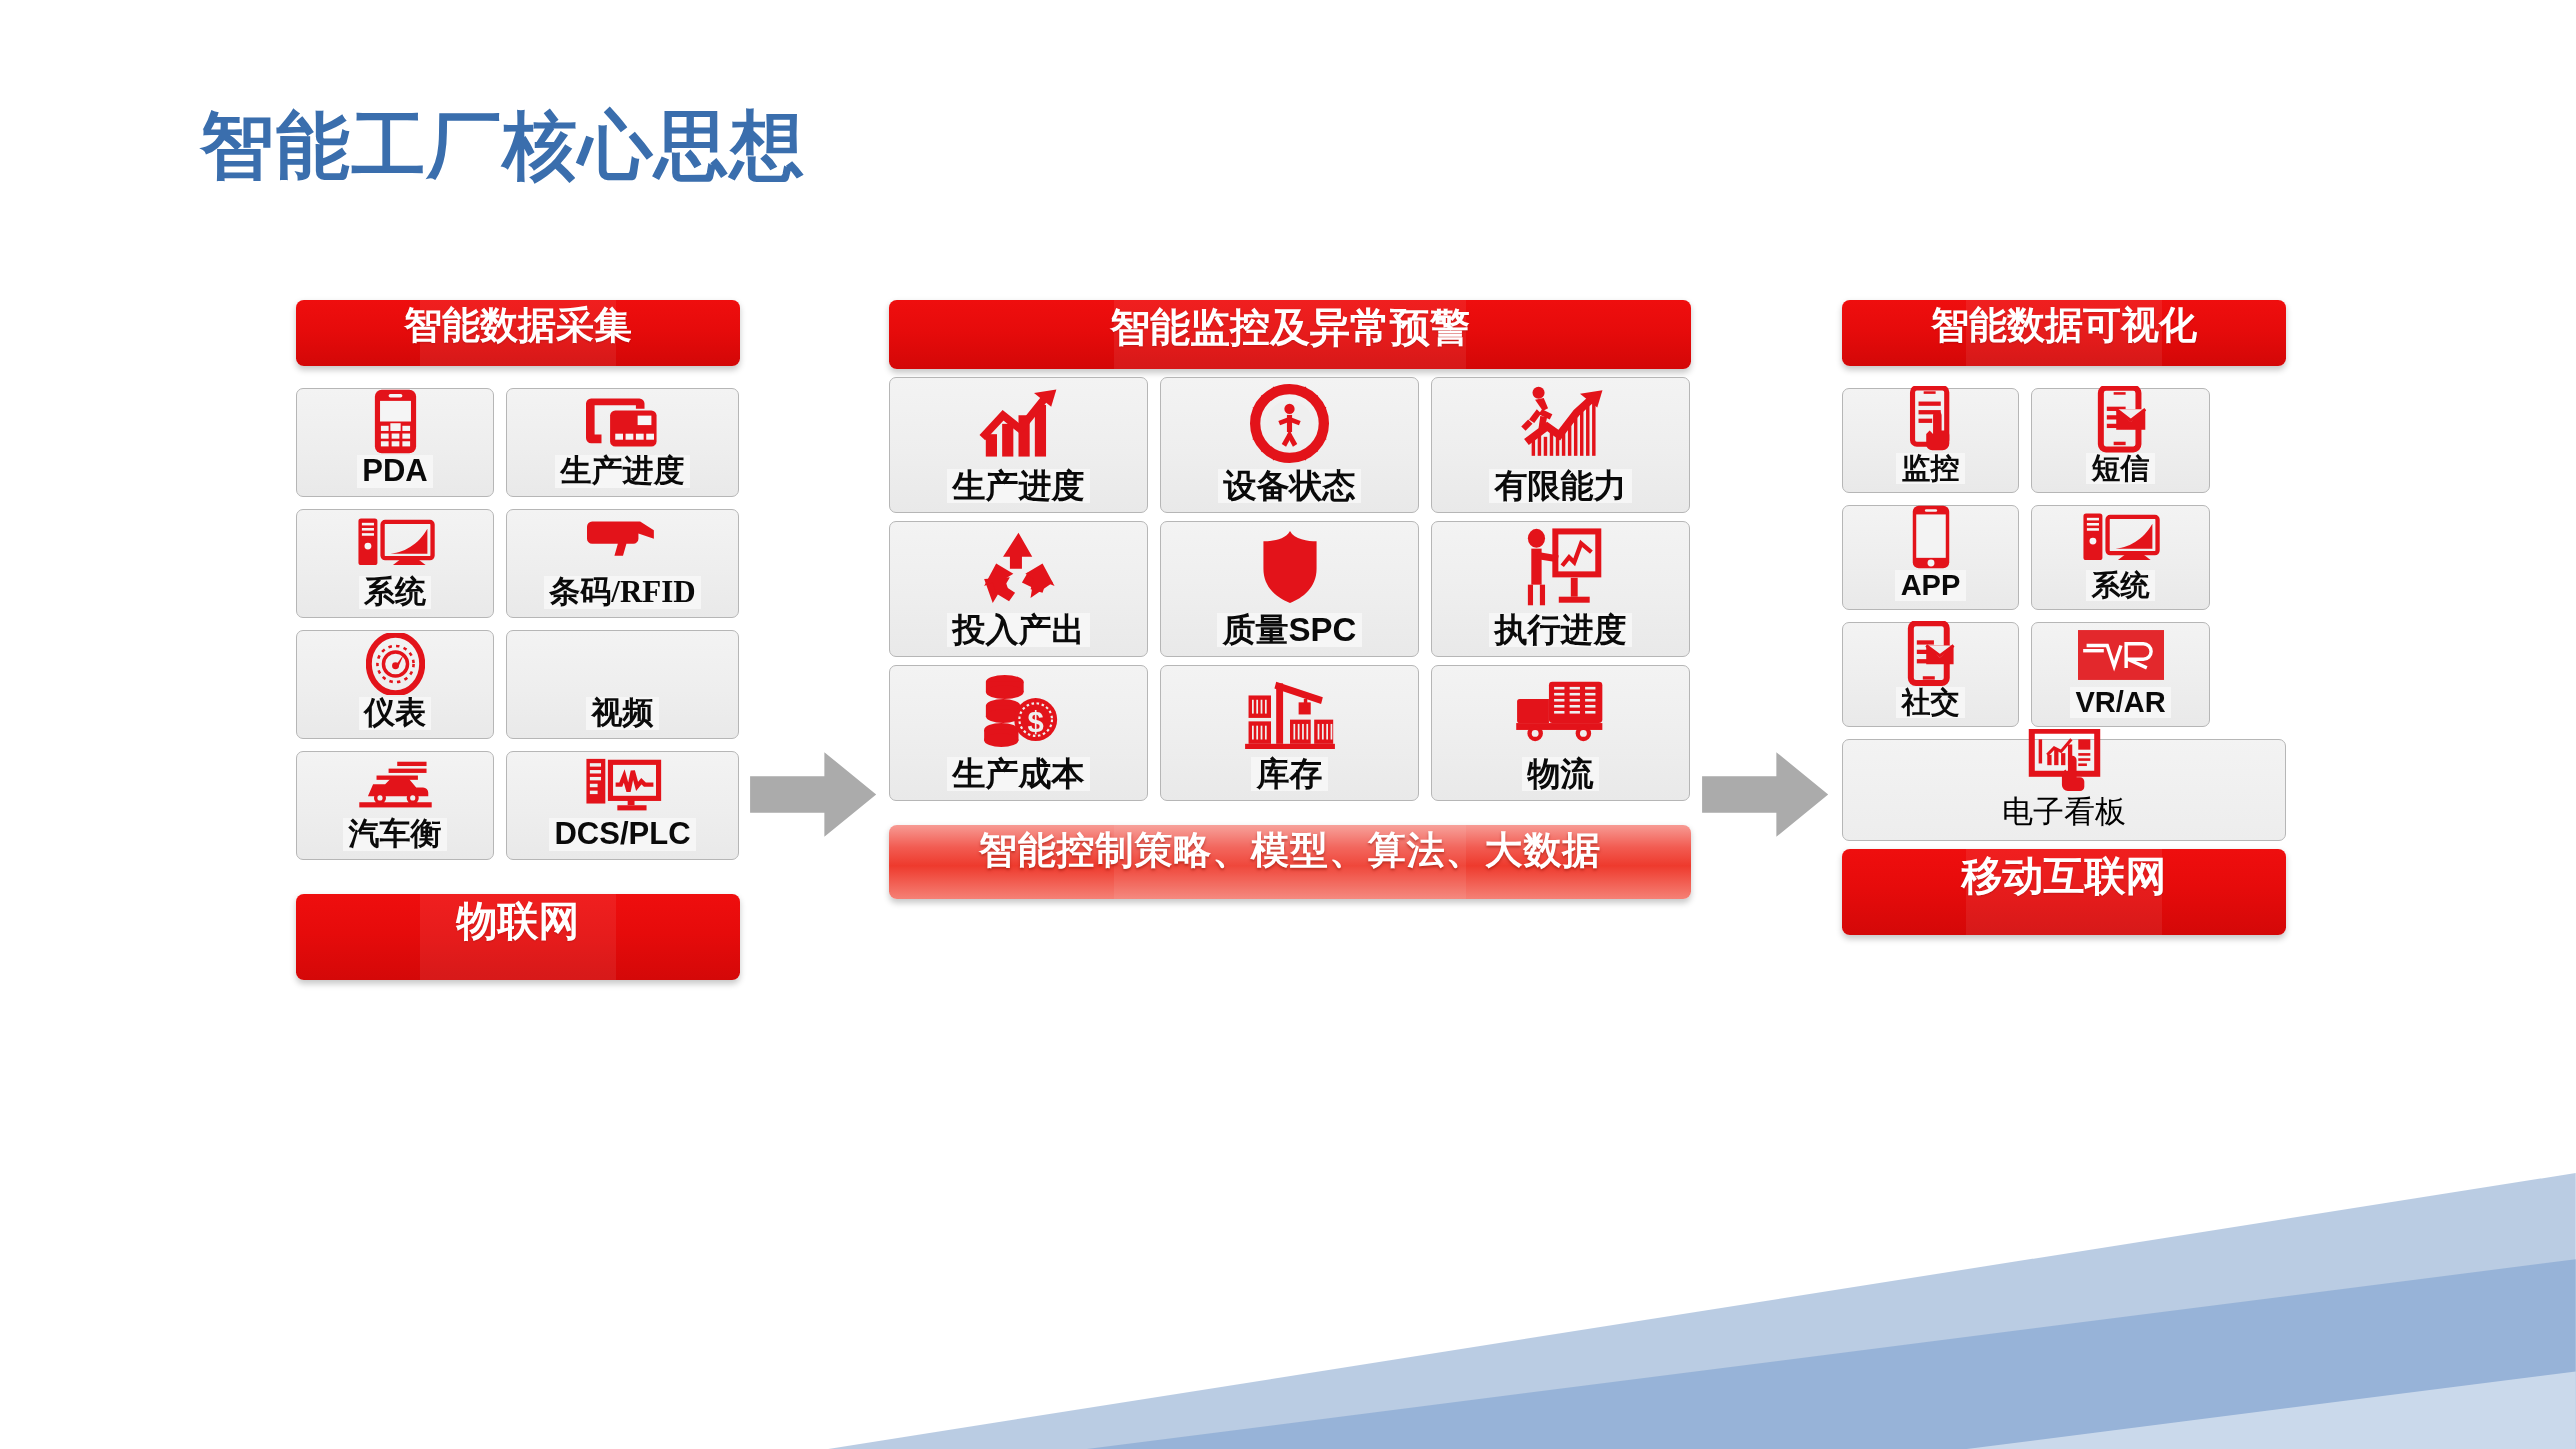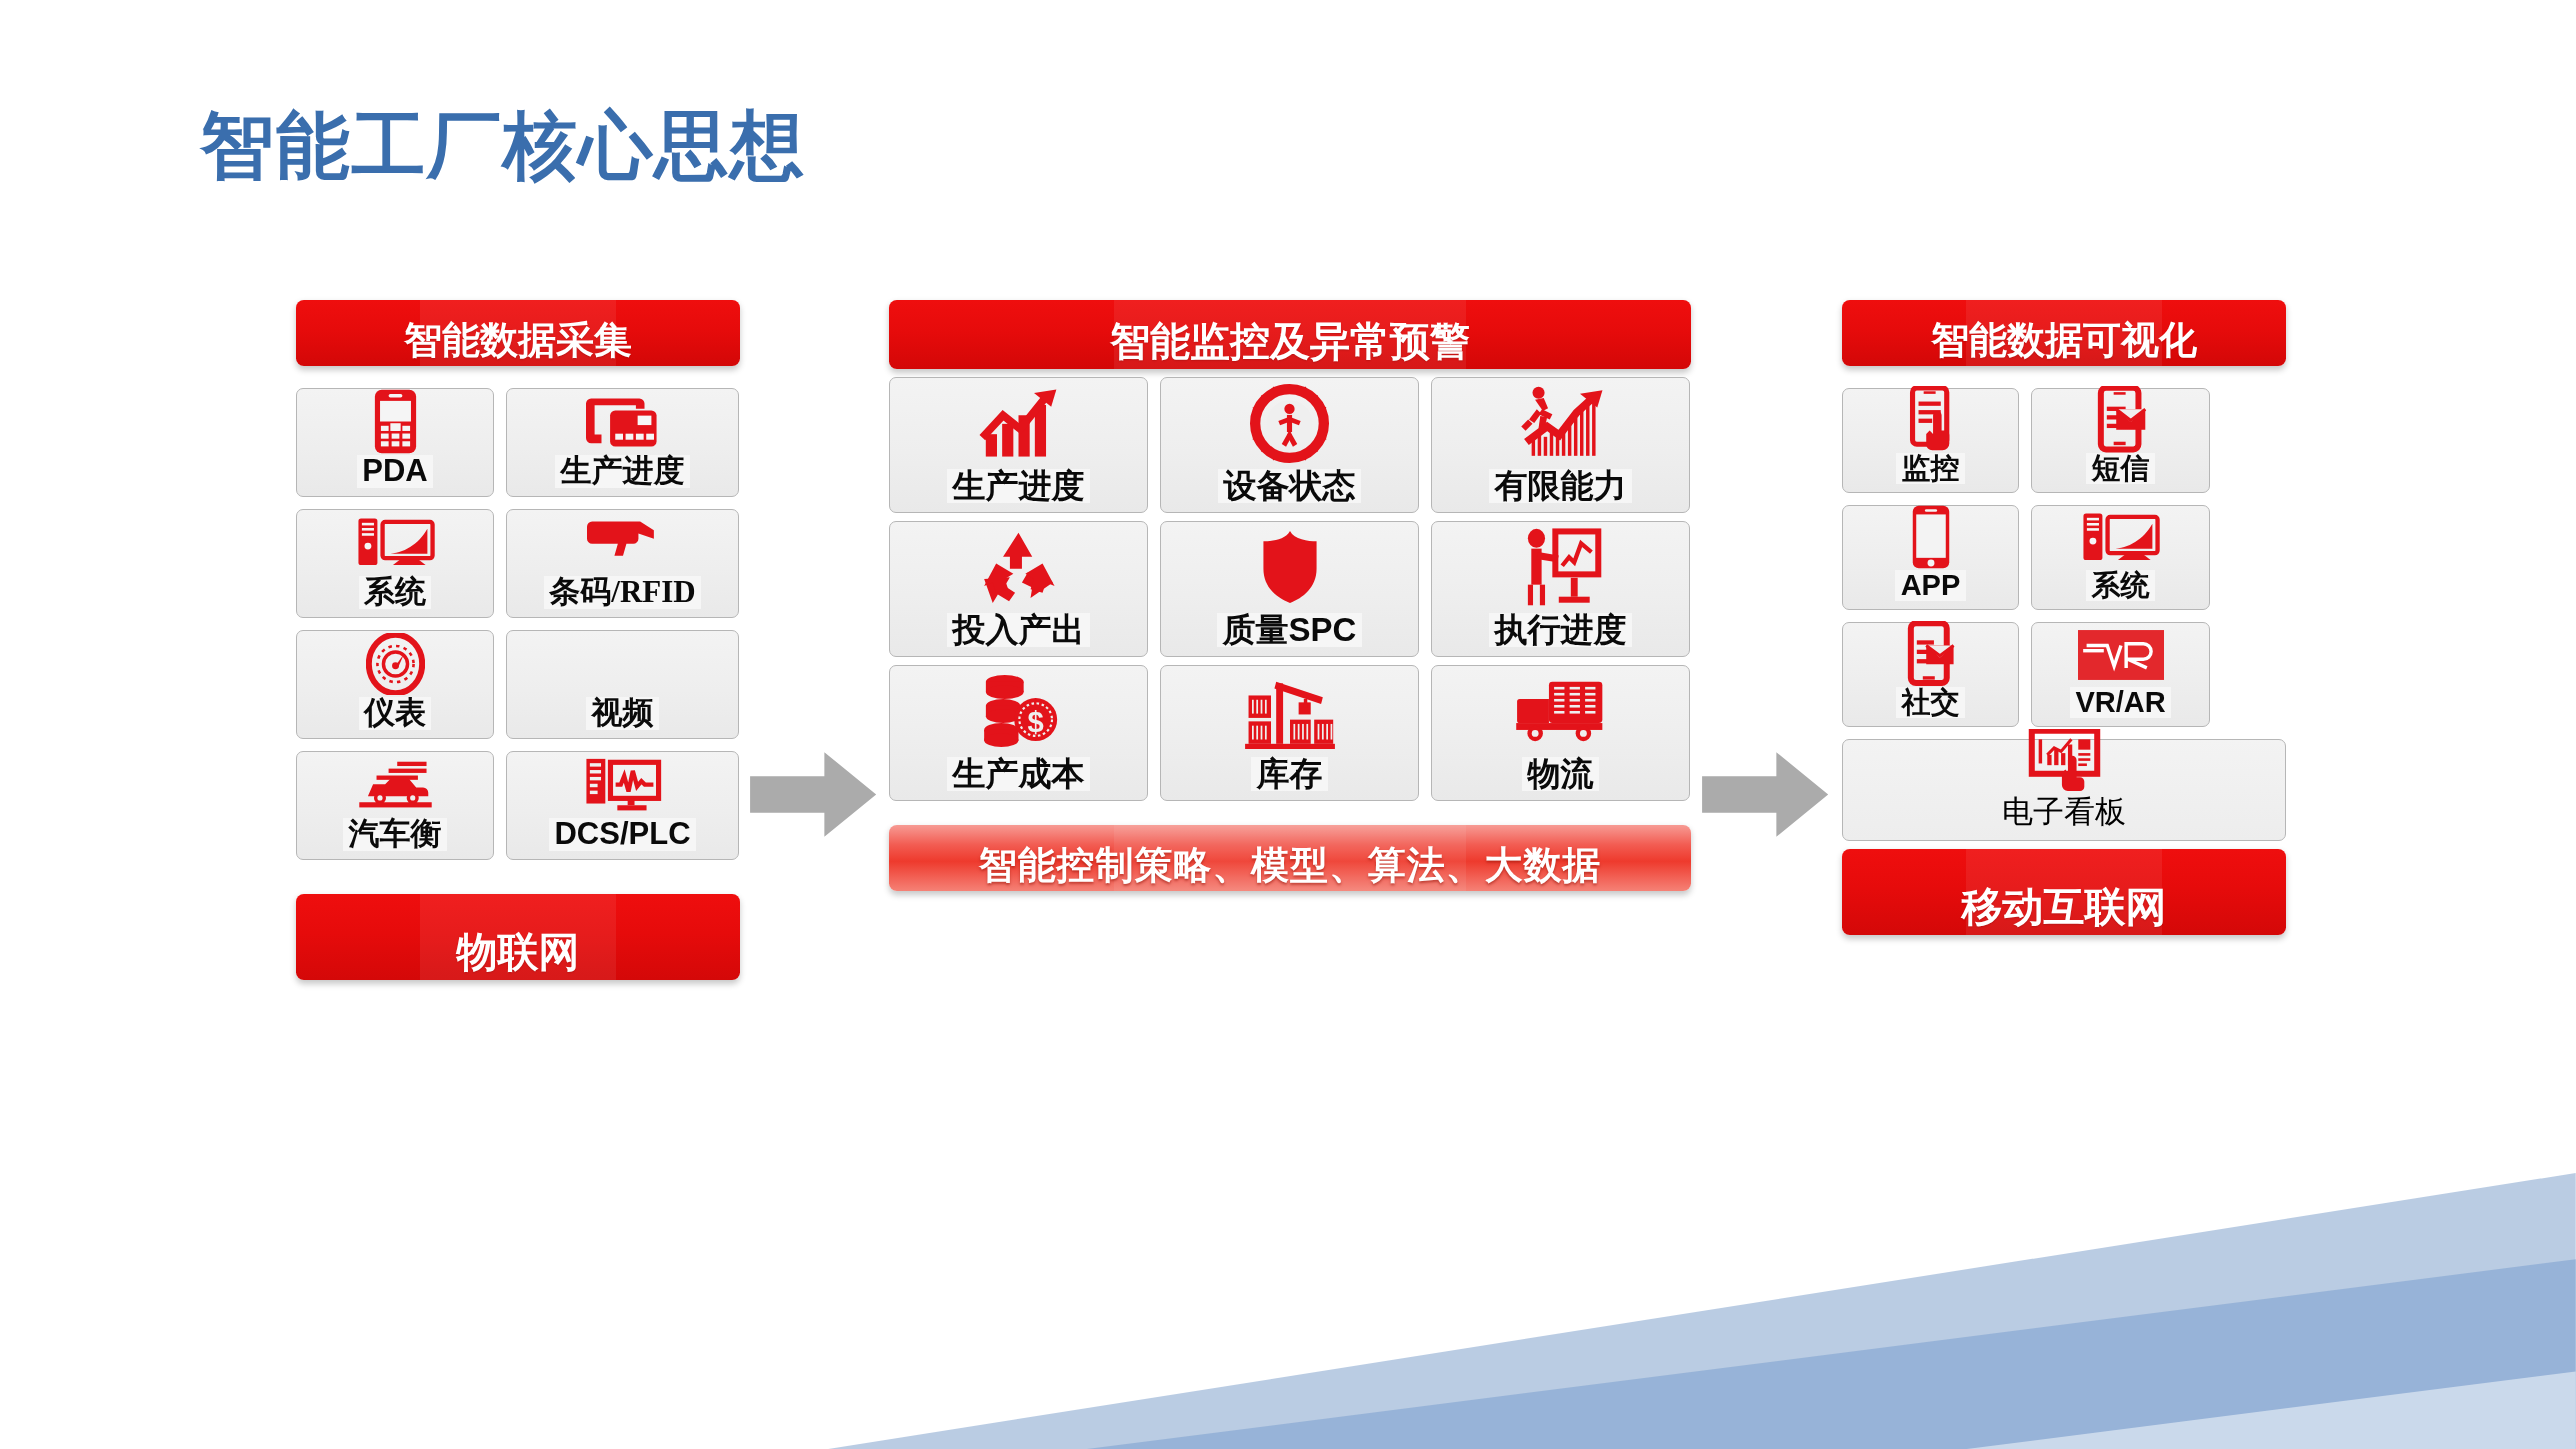--- a/index.html
+++ b/index.html
@@ -29,41 +29,41 @@
   #col-left{left:296px;top:300px;width:444px;}
   #col-mid{left:889px;top:300px;width:802px;}
   #col-right{left:1842px;top:300px;width:444px;}
 
   
   .banner{
     border-radius:7.8px;
     text-align:center;
     color:#ffffff;
     font-weight:bold;
-    display:flex;align-items:flex-end;justify-content:center;
+    display:flex;align-items:flex-start;justify-content:center;
     box-shadow:0 3.5px 6px rgba(0,0,0,0.22);
     position:relative;
     overflow:hidden;
   }
   .banner .btxt{position:relative;z-index:2;text-shadow:0 0.9px 1.7px rgba(0,0,0,.15);}
   .banner::after{
     content:"";position:absolute;left:28%;top:0;width:44%;height:100%;
     background:rgba(255,255,255,0.07);z-index:1;
   }
   .banner-head{
     height:66px;font-size:38px;
     background:linear-gradient(180deg,#ef0e0e 0%,#e60b0b 45%,#d30707 100%);
   }
   #banner-head-mid{height:69px;font-size:40px;}
   .banner-foot{
     height:86px;font-size:41px;
     background:linear-gradient(180deg,#ef0e0e 0%,#e60b0b 45%,#d40808 100%);
   }
   #banner-foot-mid{
-    height:66px;font-size:38px;letter-spacing:0.9px;
+    height:74px;font-size:38px;letter-spacing:0.9px;
     background:linear-gradient(180deg,#f79b94 0%,#f25c52 30%,#ee3a2d 55%,#f58176 100%);
   }
   #banner-foot-mid .btxt{text-shadow:0 1.7px 2.6px rgba(150,20,10,.55);}
 
   
   .grid{display:grid;gap:12px;margin-top:22.4px;}
   #grid-left{grid-template-columns:198px 233px;}
   #grid-right{grid-template-columns:177px 179px;gap:12px;}
   .grid-mid-row{display:grid;grid-template-columns:repeat(3,259px);gap:12px;margin-top:8px;}
 

